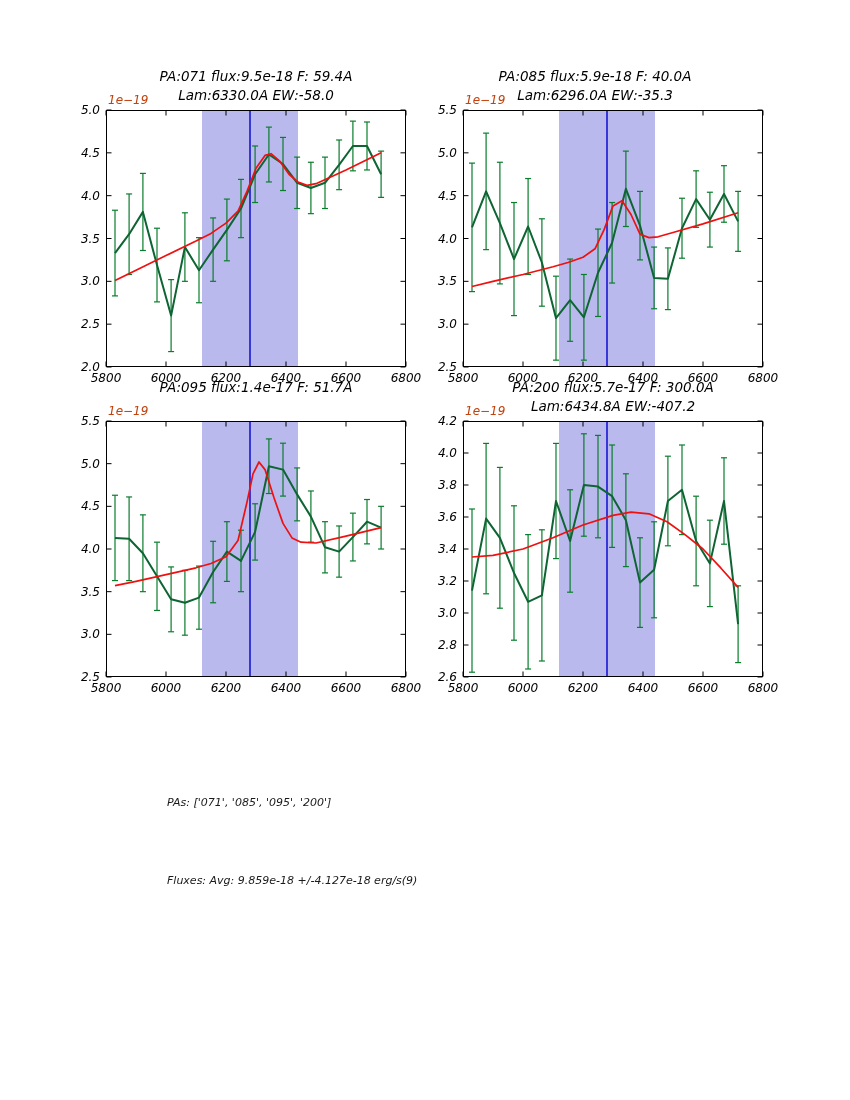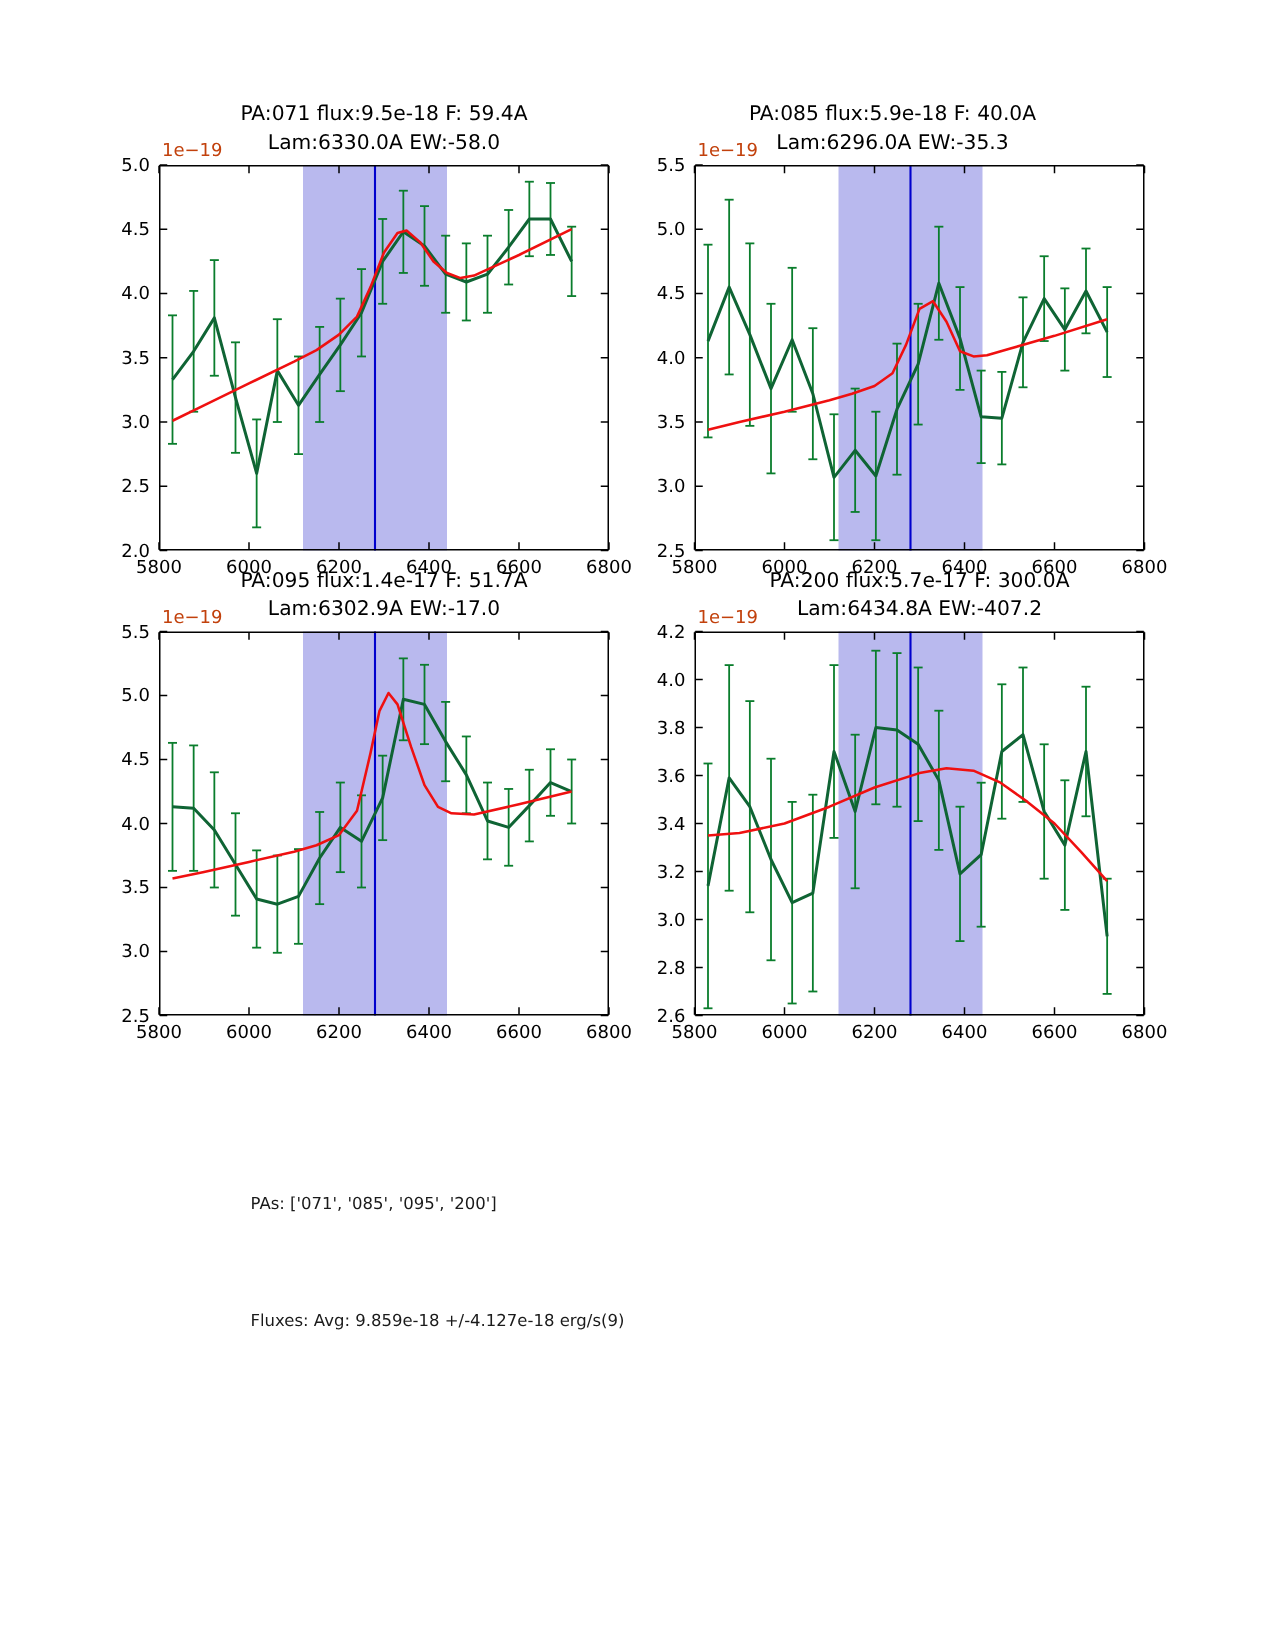--- a/index.html
+++ b/index.html
@@ -1,17 +1,17 @@
 <!DOCTYPE html>
 <html><head>
 <meta charset="utf-8">
 <style>
   html,body{margin:0;padding:0;background:#ffffff;}
   .fig{position:relative;width:850px;height:1100px;background:#ffffff;
-       font-family:"DejaVu Sans","Liberation Sans",sans-serif;color:#000;overflow:hidden;}
+       font-family:"DejaVu Sans","Liberation Sans",sans-serif;color:#000;overflow:hidden;font-style:italic;}
   .titles{position:absolute;width:300px;text-align:center;font-size:13.5px;line-height:19px;color:#000;}
   #t0{left:106px;top:67px;}
   #t1{left:445px;top:67px;}
   #t2{left:106px;top:378px;text-align:center;}
   #t3{left:463px;top:378px;}
   .offset{position:absolute;font-size:12px;color:#c2410c;}
   #o0{left:108px;top:93px;}
   #o1{left:465px;top:93px;}
   #o2{left:108px;top:404px;}
   #o3{left:465px;top:404px;}
@@ -31,21 +31,20 @@
   <div class="titles" id="t0">
     <div>PA:071 flux:9.5e-18 F: 59.4A</div>
     <div>Lam:6330.0A EW:-58.0</div>
   </div>
   <div class="titles" id="t1">
     <div>PA:085 flux:5.9e-18 F: 40.0A</div>
     <div>Lam:6296.0A EW:-35.3</div>
   </div>
   <div class="titles" id="t2">
     <div>PA:095 flux:1.4e-17 F: 51.7A</div>
-    <div>Lam:6302.9A EW:-17.0</div>
   </div>
   <div class="titles" id="t3">
     <div>PA:200 flux:5.7e-17 F: 300.0A</div>
     <div>Lam:6434.8A EW:-407.2</div>
   </div>
 
   <div class="offset" id="o0">1e−19</div>
   <div class="offset" id="o1">1e−19</div>
   <div class="offset" id="o2">1e−19</div>
   <div class="offset" id="o3">1e−19</div>

